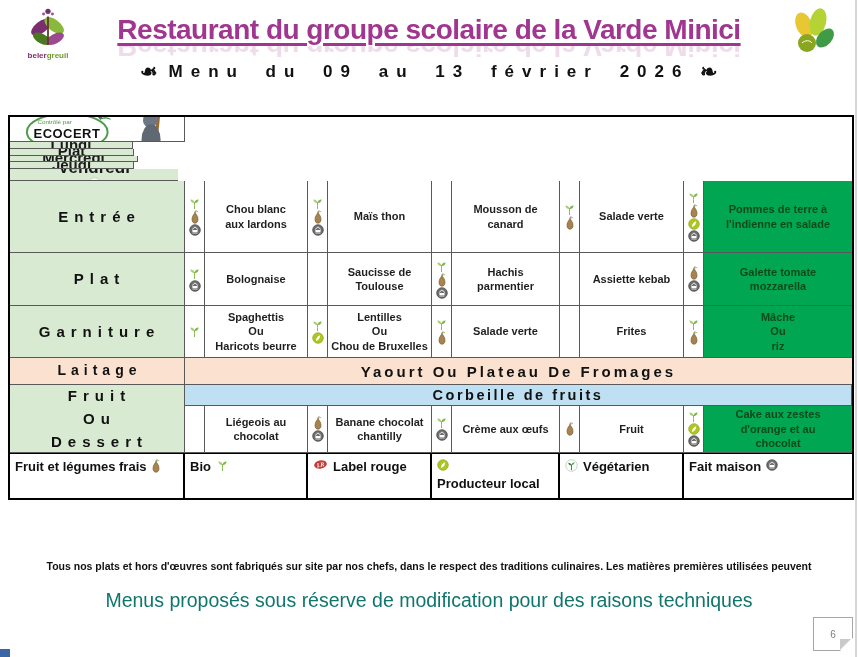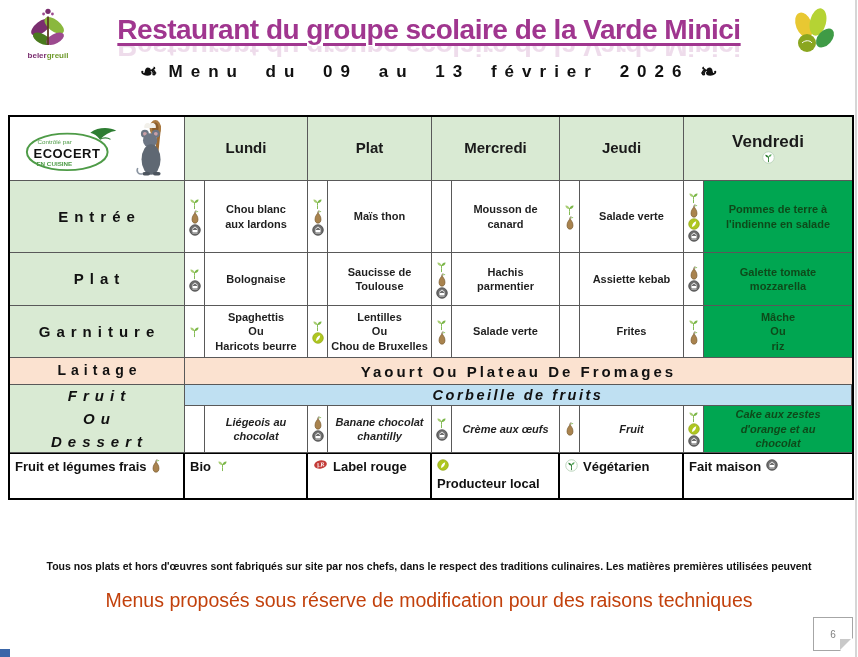--- a/index.html
+++ b/index.html
@@ -48,21 +48,21 @@
   .legend-row{border-top:1px solid #000;}
   .legend-cell{font-weight:bold;font-size:13px;color:#111;border-right:2px solid #000;
     justify-content:flex-start;align-items:flex-start;padding:5px 5px;gap:5px;flex-wrap:wrap;line-height:1.25;}
   .legend-cell .lg-text{max-width:100%;}
 
   .icon{display:inline-flex;align-items:center;justify-content:center;line-height:0;}
   .icon svg{display:block;}
 
   
   #footnote{position:absolute;left:0;top:558px;width:100%;text-align:center;font-size:10.5px;font-weight:bold;color:#111;line-height:1.55;}
-  #disclaimer{position:absolute;left:0;top:589px;width:100%;text-align:center;font-size:19.5px;font-weight:400;color:#c2410c;}
+  #disclaimer{position:absolute;left:0;top:589px;width:100%;text-align:center;font-size:19.5px;font-weight:400;color:#0f766e;}
   #pagebox{position:absolute;left:813px;top:617px;width:38px;height:32px;background:#fff;border:1px solid #a6a6a6;
     display:flex;align-items:center;justify-content:center;font-size:10px;color:#808080;}
   #pagebox::before{content:'';position:absolute;right:-1px;bottom:-1px;width:0;height:0;
     border-style:solid;border-width:0 0 13px 13px;border-color:transparent transparent #fff transparent;}
   #pagebox::after{content:'';position:absolute;right:1px;bottom:0;width:0;height:0;
     border-style:solid;border-width:11px 11px 0 0;border-color:#c9c9c9 transparent transparent transparent;}
   #edge-line{position:absolute;right:1px;top:0;width:2px;height:100%;background:#d6d6d6;}
   #corner-frag{position:absolute;left:0;bottom:0;width:10px;height:8px;background:#3a66a8;}
 </style>
 </head>
@@ -101,21 +101,21 @@
     <span id="title-mirror">Restaurant du groupe scolaire de la Varde Minici</span>
   </div>
 
   <div id="subtitle-wrap">
     <span class="ornament flip">❧</span>
     <span class="sub-text">Menu du 09 au 13 février 2026</span>
     <span class="ornament">❧</span>
   </div>
 
   <div id="menu-table">
-      <div class="t-row" style="height: 64px;">
+      <div class="t-row" style="height: 64px; flex-direction: column;">
         <div class="cell logo-cell" style="width: 175px;">
           <span class="icon">
             <svg width="100" height="52" viewBox="0 0 104 54">
               <ellipse cx="46" cy="30" rx="42" ry="19" fill="none" stroke="#4e9b47" stroke-width="2"></ellipse>
               <path d="M70 10C78 4 90 4 97 8C90 9 85 12 80 17C77 13 74 11 70 10Z" fill="#2e7d32"></path>
               <path d="M80 17C83 15 88 15 91 17" stroke="#2e7d32" fill="none" stroke-width="1.2"></path>
               <text x="15" y="22" font-size="6.5" fill="#4e9b47">Contrôlé par</text>
               <text x="11" y="36" font-size="13.5" font-weight="bold" fill="#111111" letter-spacing="0.5">ECOCERT</text>
               <text x="14" y="45" font-size="6.5" font-weight="bold" fill="#4e9b47">EN CUISINE</text>
             </svg>
@@ -409,21 +409,21 @@
         <div class="cell dish hl" style="width: 148px;"><span>Mâche
 Ou
 riz</span></div>
       </div>
       <div class="t-row" style="height: 27px;">
         <div class="cell label-cell peach" style="width: 175px; letter-spacing: 5px; font-size: 14px;">Laitage</div>
         <div class="cell span-cell peach" style="width: 667px;">
           <span>Yaourt Ou Plateau De Fromages</span>
         </div>
       </div>
-      <div class="t-row" style="height: 68px; font-style: italic;">
+      <div class="t-row" style="height: 68px;">
         <div class="cell label-cell" style="width: 175px;">Fruit
 Ou
 Dessert</div>
         <div class="combo-right" style="width: 667px;">
           <div class="cell span-cell blue" style="height: 25px; width: 100%;">
             <span>Corbeille de fruits</span>
           </div>
           <div class="t-row" style="height: 57px;">
             <div class="cell strip" style="width: 20px;"></div>
             <div class="cell dish" style="width: 103px;"><span>Liégeois au

